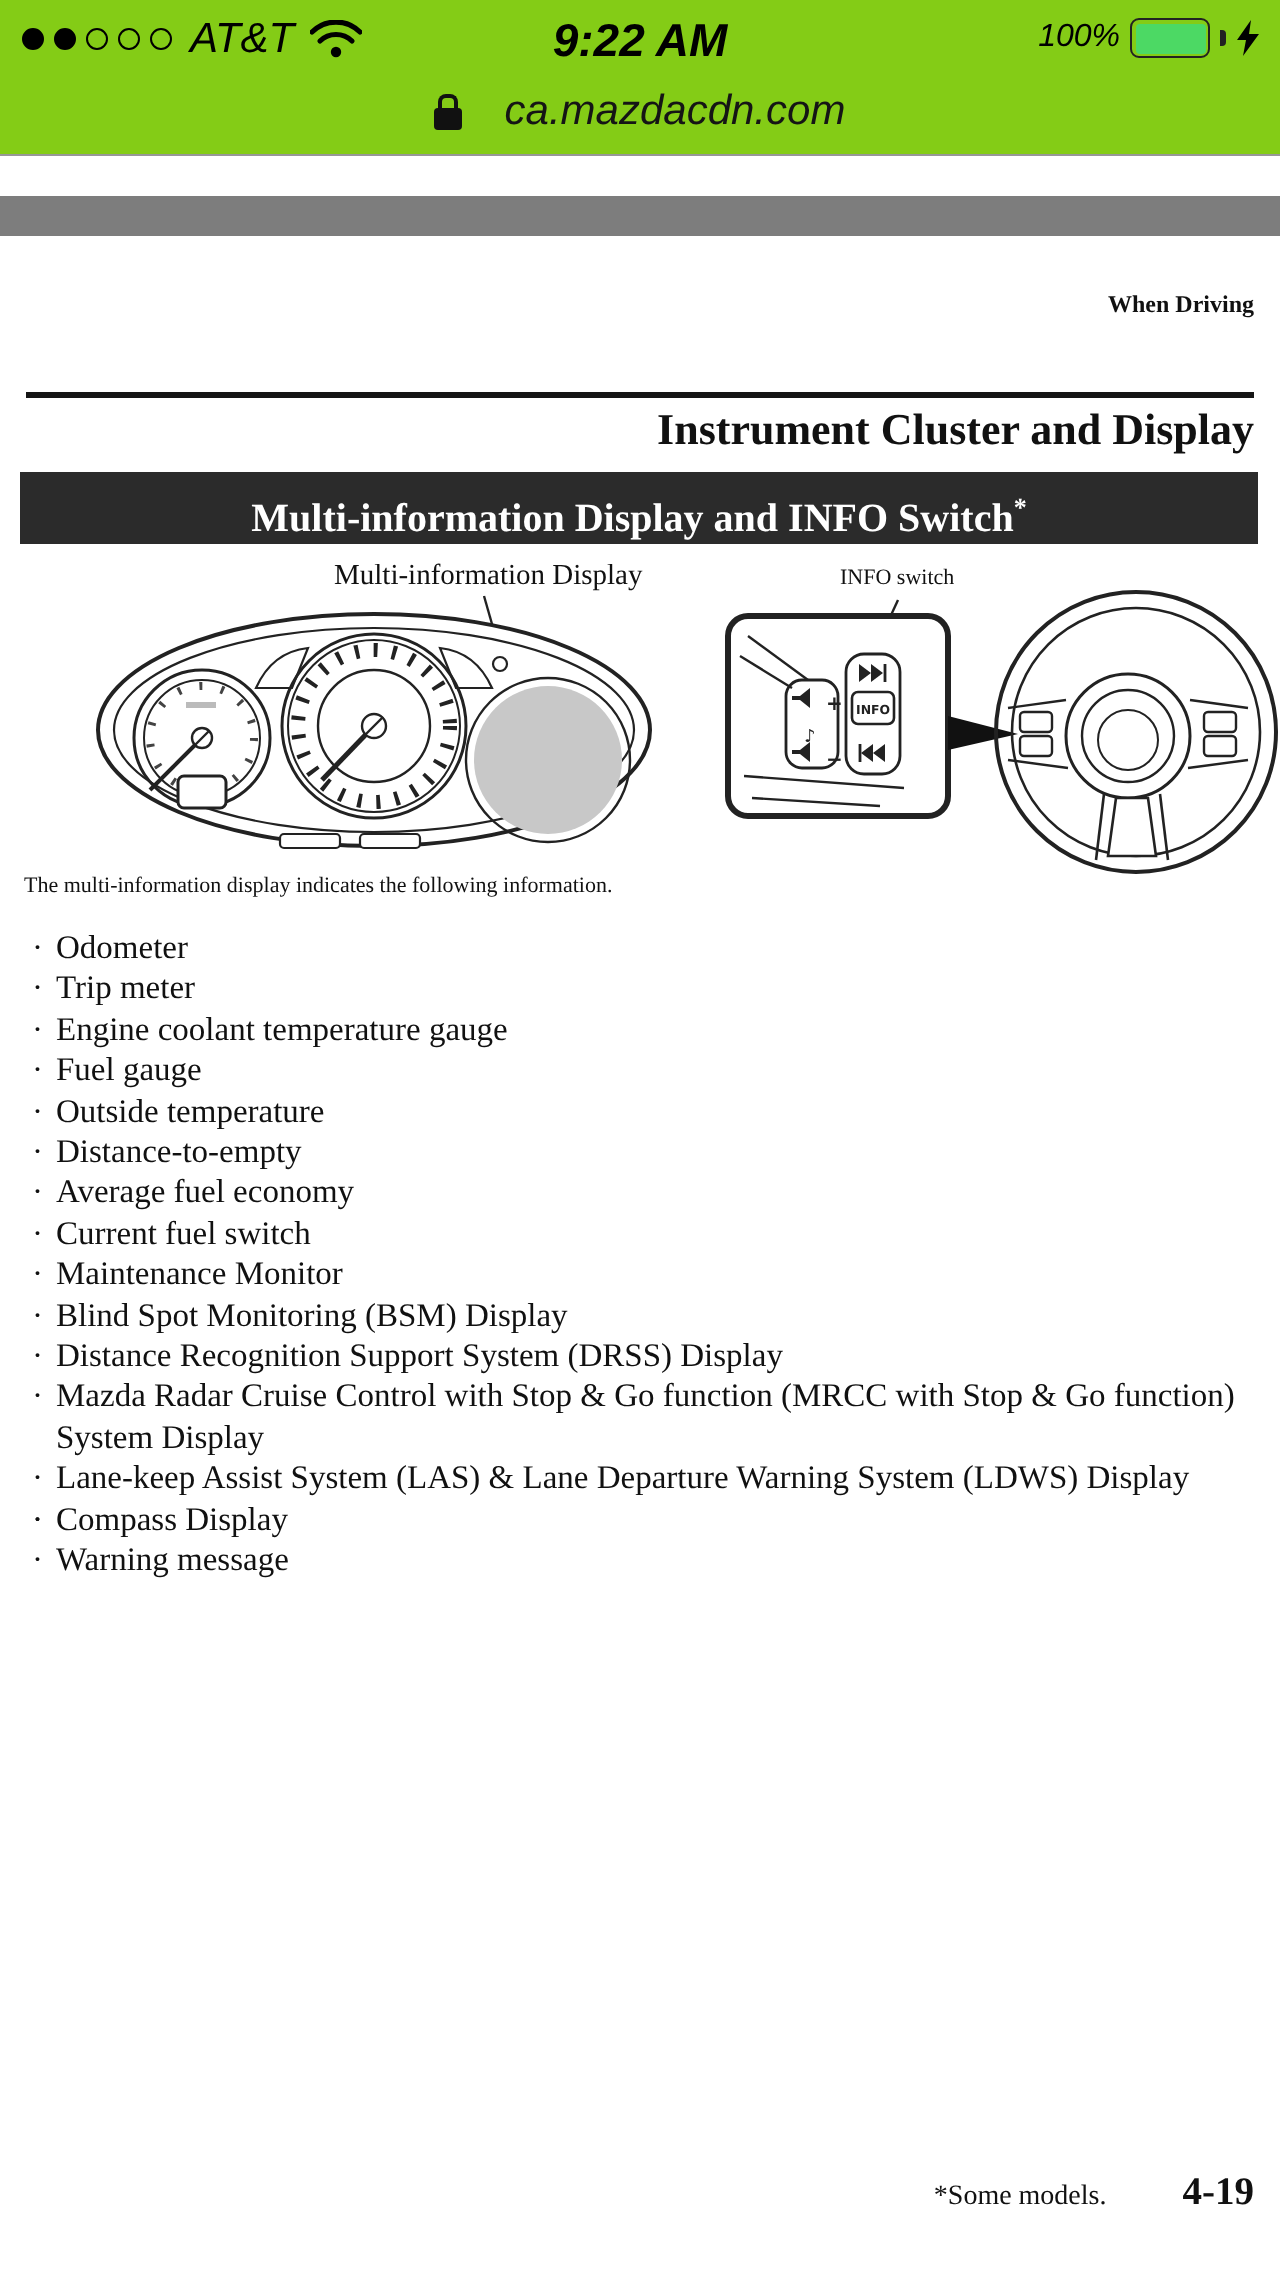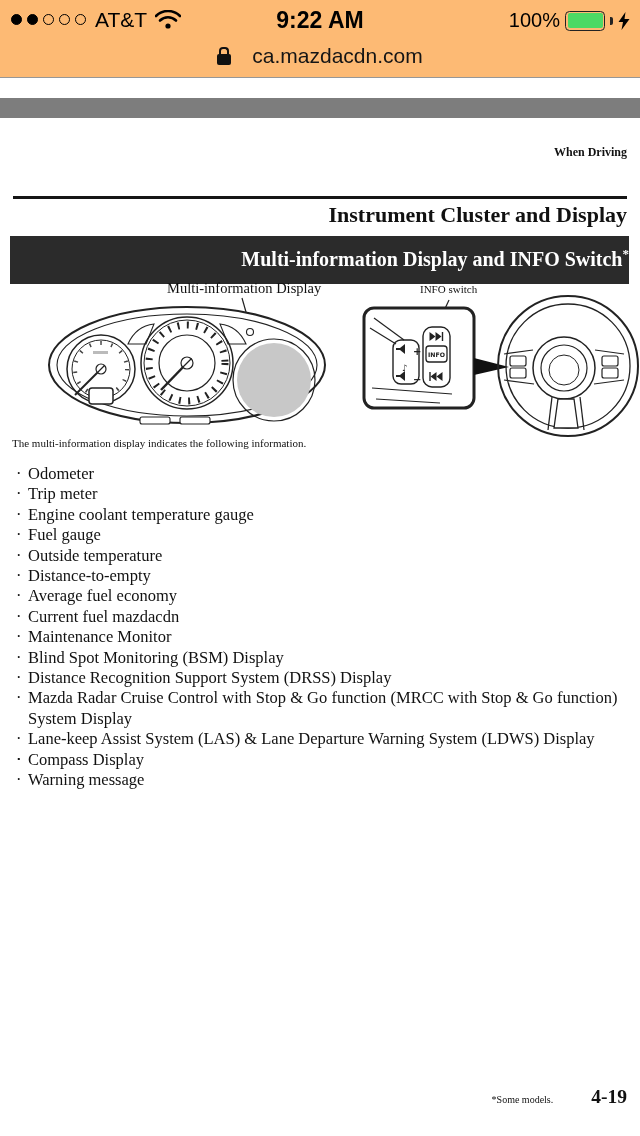--- a/index.html
+++ b/index.html
@@ -1,65 +1,65 @@
 <!DOCTYPE html>
 <html><head>
 <meta charset="utf-8">
 <style>
   html,body{margin:0;padding:0;background:#fff;}
   #screen{position:relative;width:640px;height:1136px;background:#ffffff;overflow:hidden;
           font-family:"Liberation Serif", serif;color:#111;}
 
   
-  #chrome{position:absolute;top:0;left:0;right:0;height:77px;background:#fdba74;
-          border-bottom:1px solid #979797;font-family:"Liberation Sans", sans-serif;}
+  #chrome{position:absolute;top:0;left:0;right:0;height:77px;background:#84cc16;
+          border-bottom:1px solid #979797;font-family:"Liberation Sans", sans-serif;font-style:italic;}
   .dots{position:absolute;left:11px;top:14px;display:flex;gap:5px;}
   .dot{width:11px;height:11px;border-radius:50%;border:1.3px solid #000;box-sizing:border-box;}
   .dot.on{background:#000;}
   .carrier{position:absolute;left:95px;top:8px;font-size:21px;color:#000;}
   .wifi{position:absolute;left:155px;top:10px;}
   .time{position:absolute;left:50%;transform:translateX(-50%);top:7px;
         font-size:23px;font-weight:bold;color:#000;}
   .rightgrp{position:absolute;right:10px;top:9px;display:flex;align-items:center;gap:5px;}
-  .pct{font-size:20px;color:#000;}
+  .pct{font-size:16px;color:#000;}
   .battery{width:40px;height:20px;border:1.5px solid #222;border-radius:4.5px;
            box-sizing:border-box;padding:1.5px;}
   .battery-fill{width:100%;height:100%;border-radius:2px;}
   .battery-cap{width:3px;height:8px;background:#222;border-radius:0 2px 2px 0;}
   .urlrow{position:absolute;top:41px;left:0;right:0;height:30px;display:flex;
           align-items:center;justify-content:center;gap:21px;}
   .lock{position:relative;width:14px;height:11px;background:#111;border-radius:2px;margin-top:7px;}
   .lock::before{content:'';position:absolute;left:2px;top:-7px;width:6px;height:7px;
                 border:2px solid #111;border-bottom:none;border-radius:4px 4px 0 0;}
   .urltext{font-size:21px;color:#151515;}
 
   
   .pagegap{position:absolute;top:98px;left:0;right:0;height:20px;background:#7d7d7d;}
 
   
   .section-label{position:absolute;right:13px;top:145px;font-size:12px;font-weight:bold;}
   .doc-title{position:absolute;right:13px;top:158px;font-size:22px;font-weight:bold;margin-top:44px;}
   .rule{position:absolute;left:13px;right:13px;top:196px;height:2.5px;background:#151515;}
 
-  .banner{position:absolute;left:10px;right:11px;top:236px;height:48px;background:#2b2b2b;
-          color:#fff;text-align:right;font-size:20px;font-weight:bold;line-height:35px;}
+  .banner{position:absolute;left:10px;right:11px;top:236px;height:36px;background:#2b2b2b;
+          color:#fff;text-align:center;font-size:20px;font-weight:bold;line-height:35px;}
   .banner sup{font-size:13px;}
 
   .figure{position:absolute;left:12px;top:280px;width:628px;height:160px;padding-left:18px;}
   .fig-label-left{position:absolute;left:155px;top:0px;font-size:14.5px;}
   .fig-label-right{position:absolute;left:408px;top:3px;font-size:11px;}
   .figsvg{position:absolute;left:0;top:0;}
 
   .intro{position:absolute;left:12px;top:437px;right:10px;font-size:11px;}
   .list{position:absolute;left:15px;top:464px;right:10px;margin:0;padding:0;list-style:none;}
   .list li{position:relative;font-size:16.5px;line-height:20.4px;padding-left:13px;}
   .blt{position:absolute;left:1px;top:0;}
 
   .footer{position:absolute;right:13px;top:1086px;display:flex;align-items:baseline;gap:38px;}
-  .note{font-size:10px;font-family:Liberation Serif, serif;}
+  .note{font-size:14px;font-family:Liberation Serif, serif;}
   .pagenum{font-size:19.5px;font-weight:bold;}
 </style>
 </head>
 <body>
 
 <div id="screen">
 
   <div id="chrome">
     <div class="dots">
       <span class="dot on"></span>
@@ -203,21 +203,21 @@
   <div class="intro">The multi-information display indicates the following information.</div>
 
   <ul class="list">
     <li><span class="blt">·</span><span>Odometer</span></li>
     <li><span class="blt">·</span><span>Trip meter</span></li>
     <li><span class="blt">·</span><span>Engine coolant temperature gauge</span></li>
     <li><span class="blt">·</span><span>Fuel gauge</span></li>
     <li><span class="blt">·</span><span>Outside temperature</span></li>
     <li><span class="blt">·</span><span>Distance-to-empty</span></li>
     <li><span class="blt">·</span><span>Average fuel economy</span></li>
-    <li><span class="blt">·</span><span>Current fuel mazdacdn</span></li>
+    <li><span class="blt">·</span><span>Current fuel switch</span></li>
     <li><span class="blt">·</span><span>Maintenance Monitor</span></li>
     <li><span class="blt">·</span><span>Blind Spot Monitoring (BSM) Display</span></li>
     <li><span class="blt">·</span><span>Distance Recognition Support System (DRSS) Display</span></li>
     <li><span class="blt">·</span><span>Mazda Radar Cruise Control with Stop &amp; Go function (MRCC with Stop &amp; Go function) System Display</span></li>
     <li><span class="blt">·</span><span>Lane-keep Assist System (LAS) &amp; Lane Departure Warning System (LDWS) Display</span></li>
     <li><span class="blt">·</span></li>
     <li><span class="blt">·</span><span>Compass Display</span></li>
     <li><span class="blt">·</span><span>Warning message</span></li>
   </ul>
 

